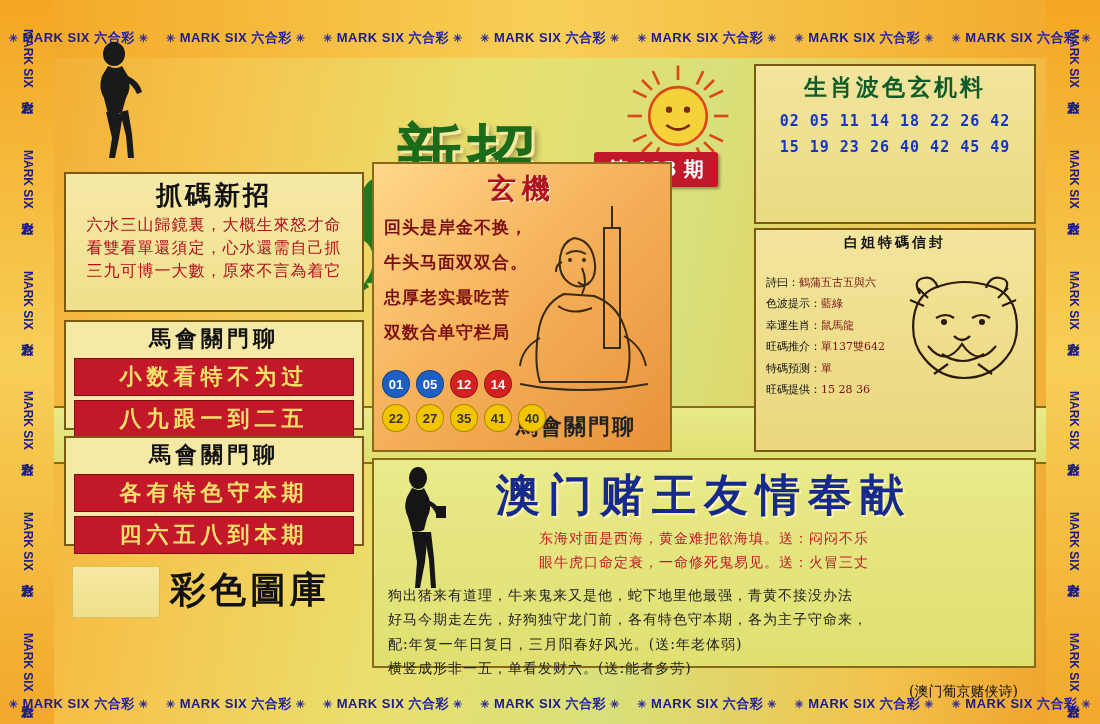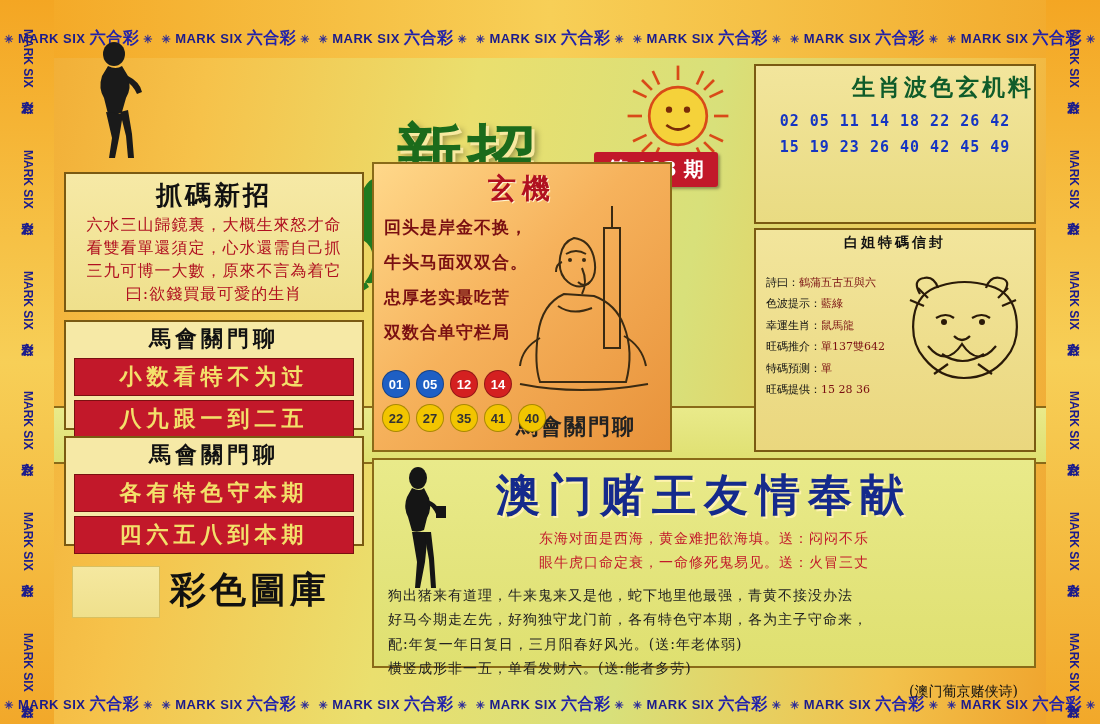--- a/index.html
+++ b/index.html
@@ -15,21 +15,21 @@
   .band.left{left:0;top:0;width:54px;height:724px;
      background:linear-gradient(180deg,#f4a623,#f7cf57,#f2a82a);}
   .band.right{right:0;top:0;width:54px;height:724px;
      background:linear-gradient(180deg,#f4a623,#f7cf57,#f2a82a);}
 
   .hband{position:absolute;left:0;width:1100px;height:24px;display:flex;
          justify-content:space-around;align-items:center;}
   .hband.t{top:26px;}
   .hband.b{bottom:8px;}
   .mk{font-size:13px;font-weight:bold;color:#1b1b8c;white-space:nowrap;letter-spacing:.5px;}
-  .mk .cn{color:#2222aa;font-size:16px;}
+  .mk .cn{color:#2222aa;font-size:13px;}
   .mk .star{color:#2a2a99;font-size:11px;margin:0 4px;}
 
   .vband{position:absolute;top:0;width:26px;height:724px;display:flex;
          flex-direction:column;justify-content:space-around;align-items:center;}
   .vband.l{left:14px;}
   .vband.r{right:14px;}
   .vmk{writing-mode:vertical-rl;font-size:12px;font-weight:bold;color:#1b1b8c;white-space:nowrap;}
 
   
   #content{position:absolute;left:54px;top:52px;width:992px;height:620px;}
@@ -78,21 +78,21 @@
   .b-blu{background:#1e5fc4;}
 
   
   .oldman{position:absolute;right:6px;top:34px;width:160px;height:230px;}
   .oldman-caption{position:absolute;right:34px;bottom:8px;font-size:22px;font-weight:bold;
     color:#222;font-family:"DejaVu Serif",serif;letter-spacing:2px;}
 
   
   .shengxiao{left:700px;top:12px;width:282px;height:160px;border:2px solid #7a5a12;
     background:linear-gradient(180deg,#f2e59c,#e9db82);}
-  .shengxiao h3{margin:6px 0 4px;text-align:right;font-size:23px;font-weight:bold;
+  .shengxiao h3{margin:6px 0 4px;text-align:center;font-size:23px;font-weight:bold;
     color:#0f5c2a;font-family:"DejaVu Serif",serif;letter-spacing:3px;}
   .sx-txt{font-size:12px;color:#7a0f12;text-align:center;line-height:1.5;
     font-family:"DejaVu Serif",serif;padding:0 8px;}
   .sx-nums{margin-top:6px;text-align:center;font-size:15px;font-weight:bold;color:#1535c2;
     font-family:"DejaVu Sans Mono",monospace;line-height:1.7;letter-spacing:1px;}
 
   
   .baijie{left:700px;top:176px;width:282px;height:224px;border:2px solid #7a5a12;
     background:linear-gradient(180deg,#f2e59c,#ead77e);}
   .baijie h3{margin:4px 0 4px;text-align:center;font-size:14px;font-weight:bold;color:#111;
@@ -230,21 +230,20 @@
         <path d="M44 112 l-18 12 3 5 18 -12z"></path>
         <path d="M52 126 q14 8 12 20 q-2 6 -8 4 q4 -10 -6 -18z"></path>
       </g>
     </svg>
 
     <div class="box zhua">
       <h3>抓碼新招</h3>
       <p>六水三山歸鏡裏，大概生來怒才命</p>
       <p>看雙看單還須定，心水還需自己抓</p>
       <p>三九可博一大數，原來不言為着它</p>
-      <p>曰:欲錢買最可愛的生肖</p>
     </div>
 
     <div class="box xuanji">
       <h3>玄機</h3>
       <div class="xj-lines">
         <div>回头是岸金不换，</div>
         <div>牛头马面双双合。</div>
         <div>忠厚老实最吃苦</div>
         <div>双数合单守栏局</div>
       </div>

